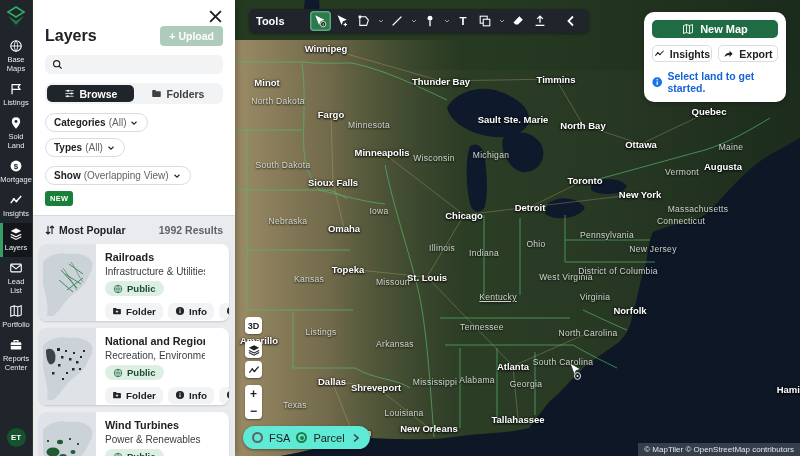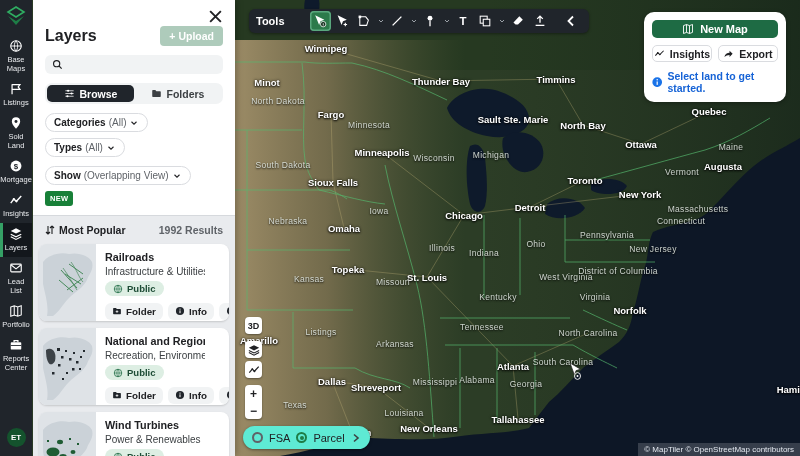--- a/index.html
+++ b/index.html
@@ -219,21 +219,21 @@
       <span class="map-label state" style="left: 134px; top: 125px;">Minnesota</span>
       <span class="map-label state" style="left: 199px; top: 158px;">Wisconsin</span>
       <span class="map-label state" style="left: 256px; top: 155px;">Michigan</span>
       <span class="map-label state" style="left: 53px; top: 221px;">Nebraska</span>
       <span class="map-label state" style="left: 144px; top: 211px;">Iowa</span>
       <span class="map-label state" style="left: 207px; top: 248px;">Illinois</span>
       <span class="map-label state" style="left: 249px; top: 253px;">Indiana</span>
       <span class="map-label state" style="left: 301px; top: 244px;">Ohio</span>
       <span class="map-label state" style="left: 74px; top: 279px;">Kansas</span>
       <span class="map-label state" style="left: 158px; top: 282px;">Missouri</span>
-      <span class="map-label state" style="left: 263px; top: 297px;">Kentucky</span>
+      <span class="map-label state" style="left: 263px; top: 297px; text-decoration: underline;">Kentucky</span>
       <span class="map-label state" style="left: 247px; top: 327px;">Tennessee</span>
       <span class="map-label state" style="left: 86px; top: 332px;">Listings</span>
       <span class="map-label state" style="left: 160px; top: 344px;">Arkansas</span>
       <span class="map-label state" style="left: 200px; top: 382px;">Mississippi</span>
       <span class="map-label state" style="left: 242px; top: 380px;">Alabama</span>
       <span class="map-label state" style="left: 291px; top: 384px;">Georgia</span>
       <span class="map-label state" style="left: 169px; top: 413px;">Louisiana</span>
       <span class="map-label state" style="left: 60px; top: 405px;">Texas</span>
       <span class="map-label state" style="left: 372px; top: 235px;">Pennsylvania</span>
       <span class="map-label state" style="left: 418px; top: 249px;">New Jersey</span>

